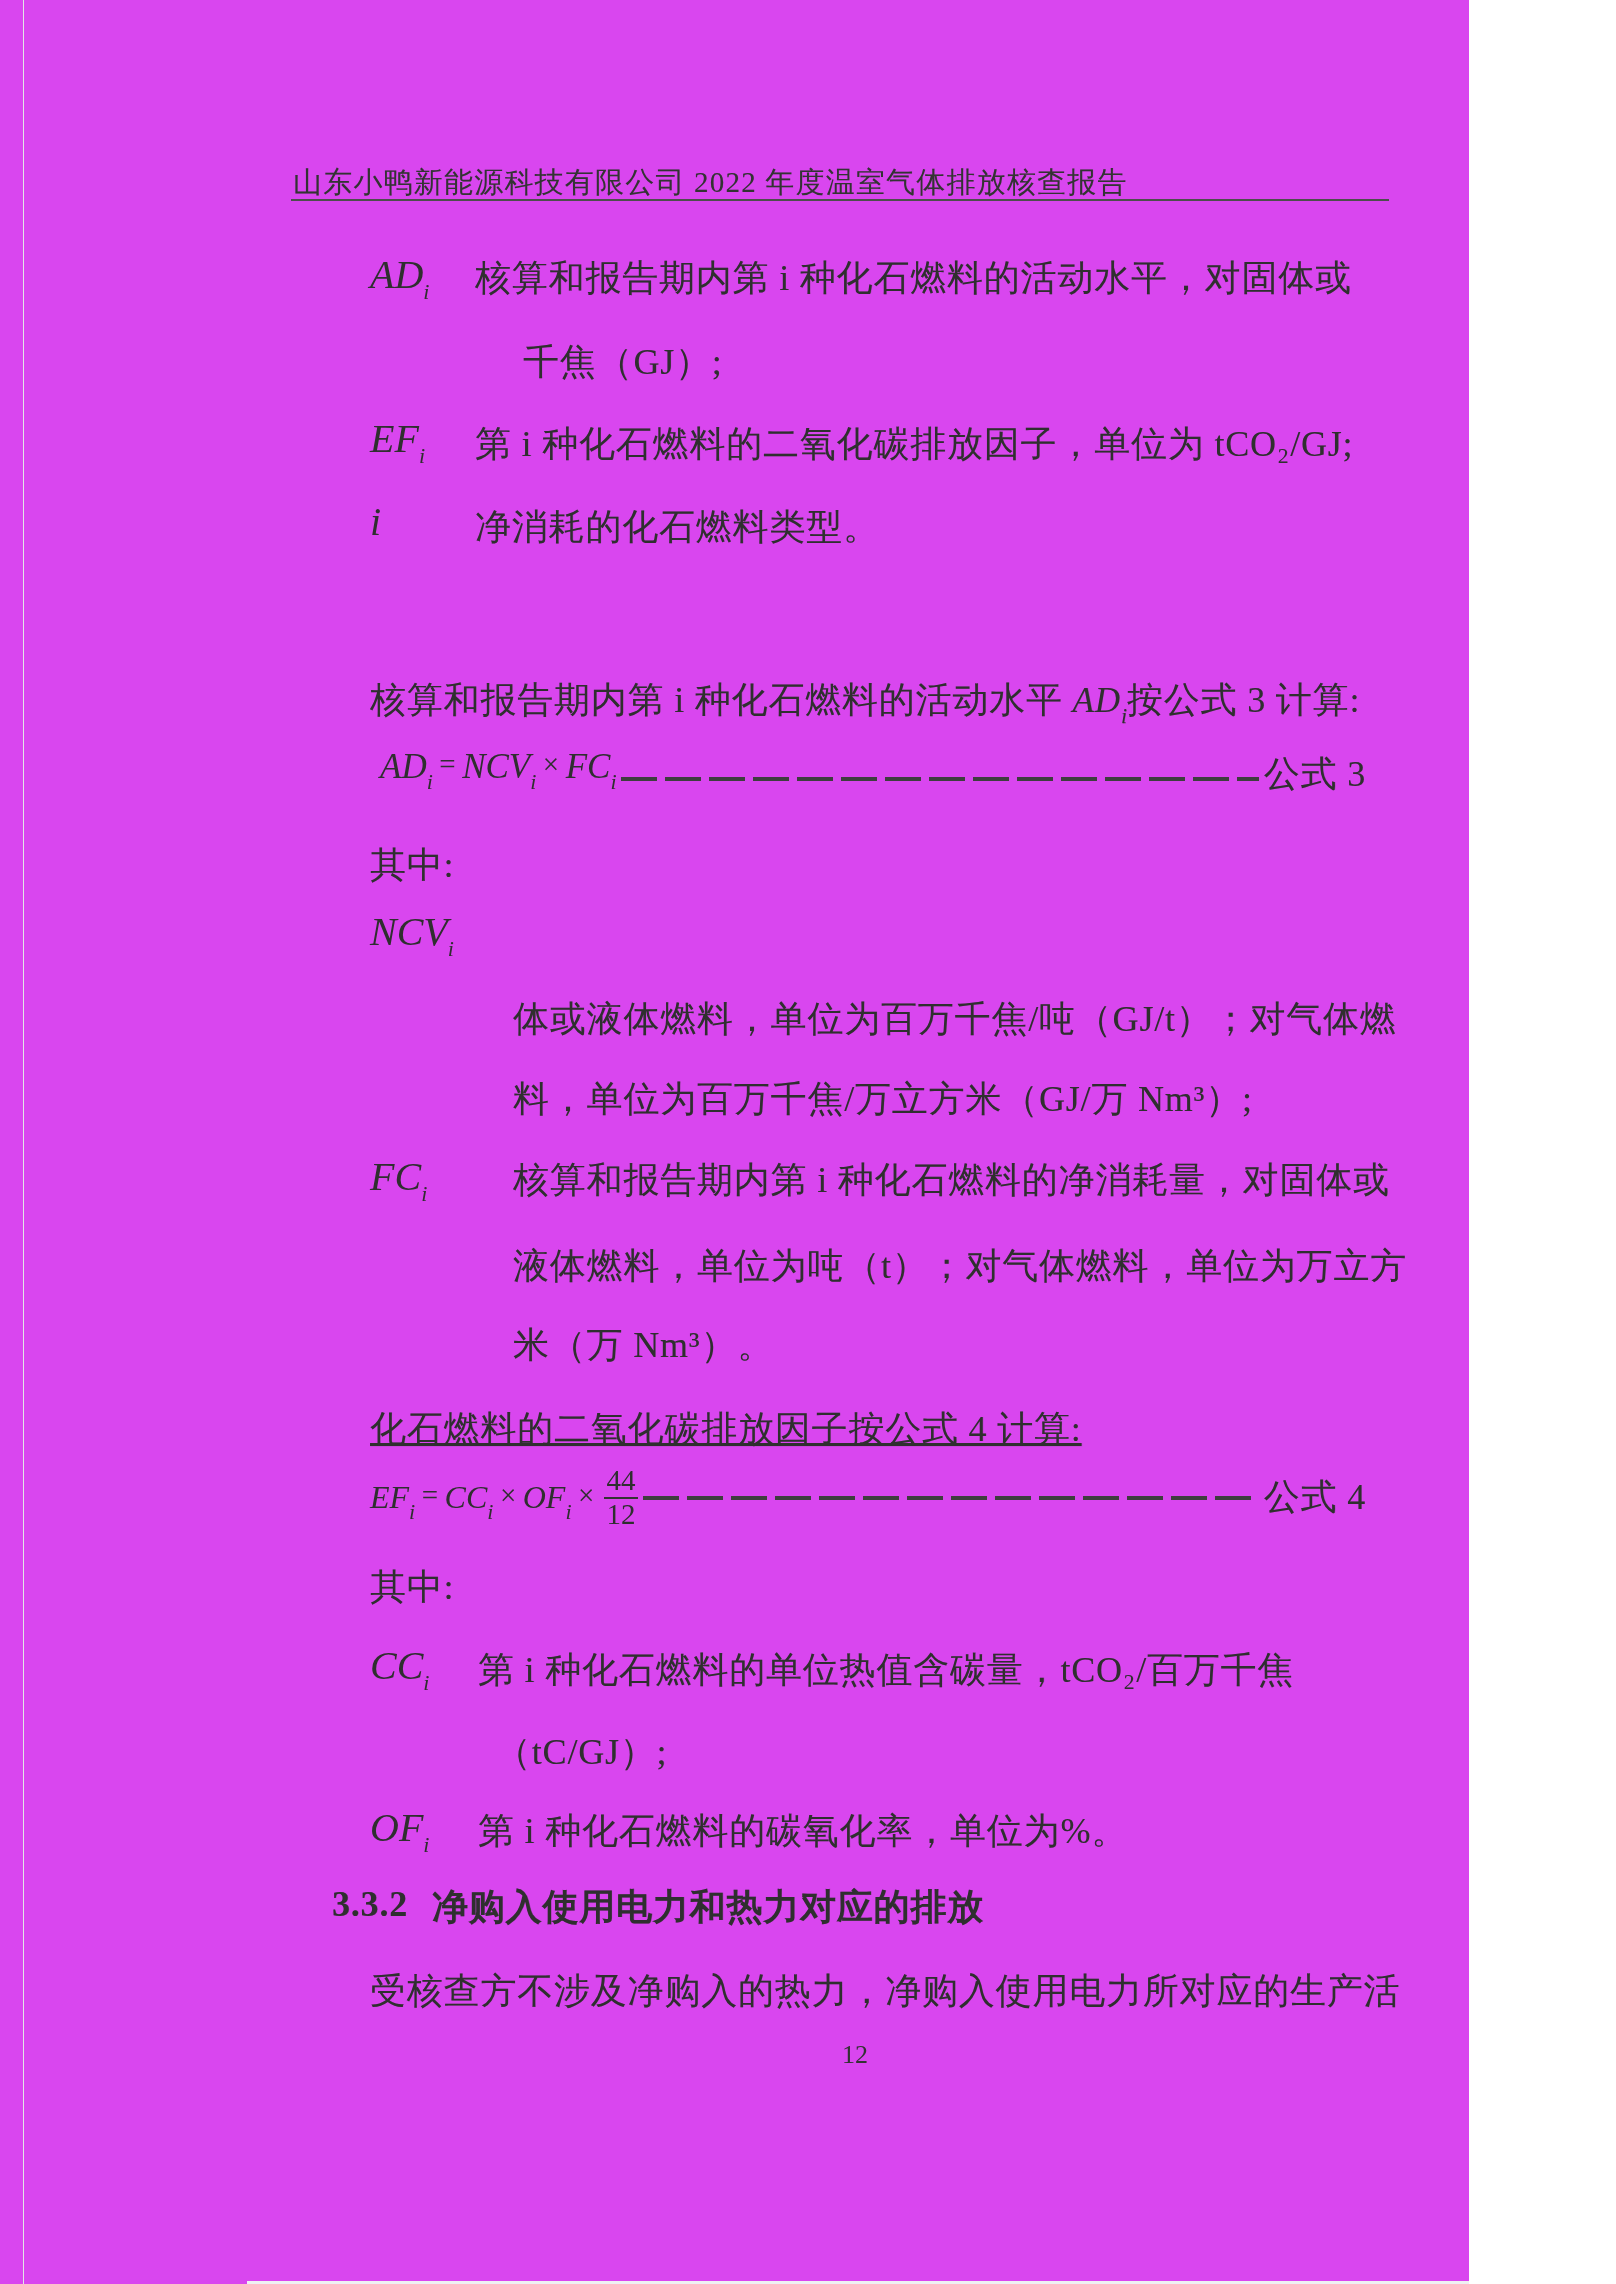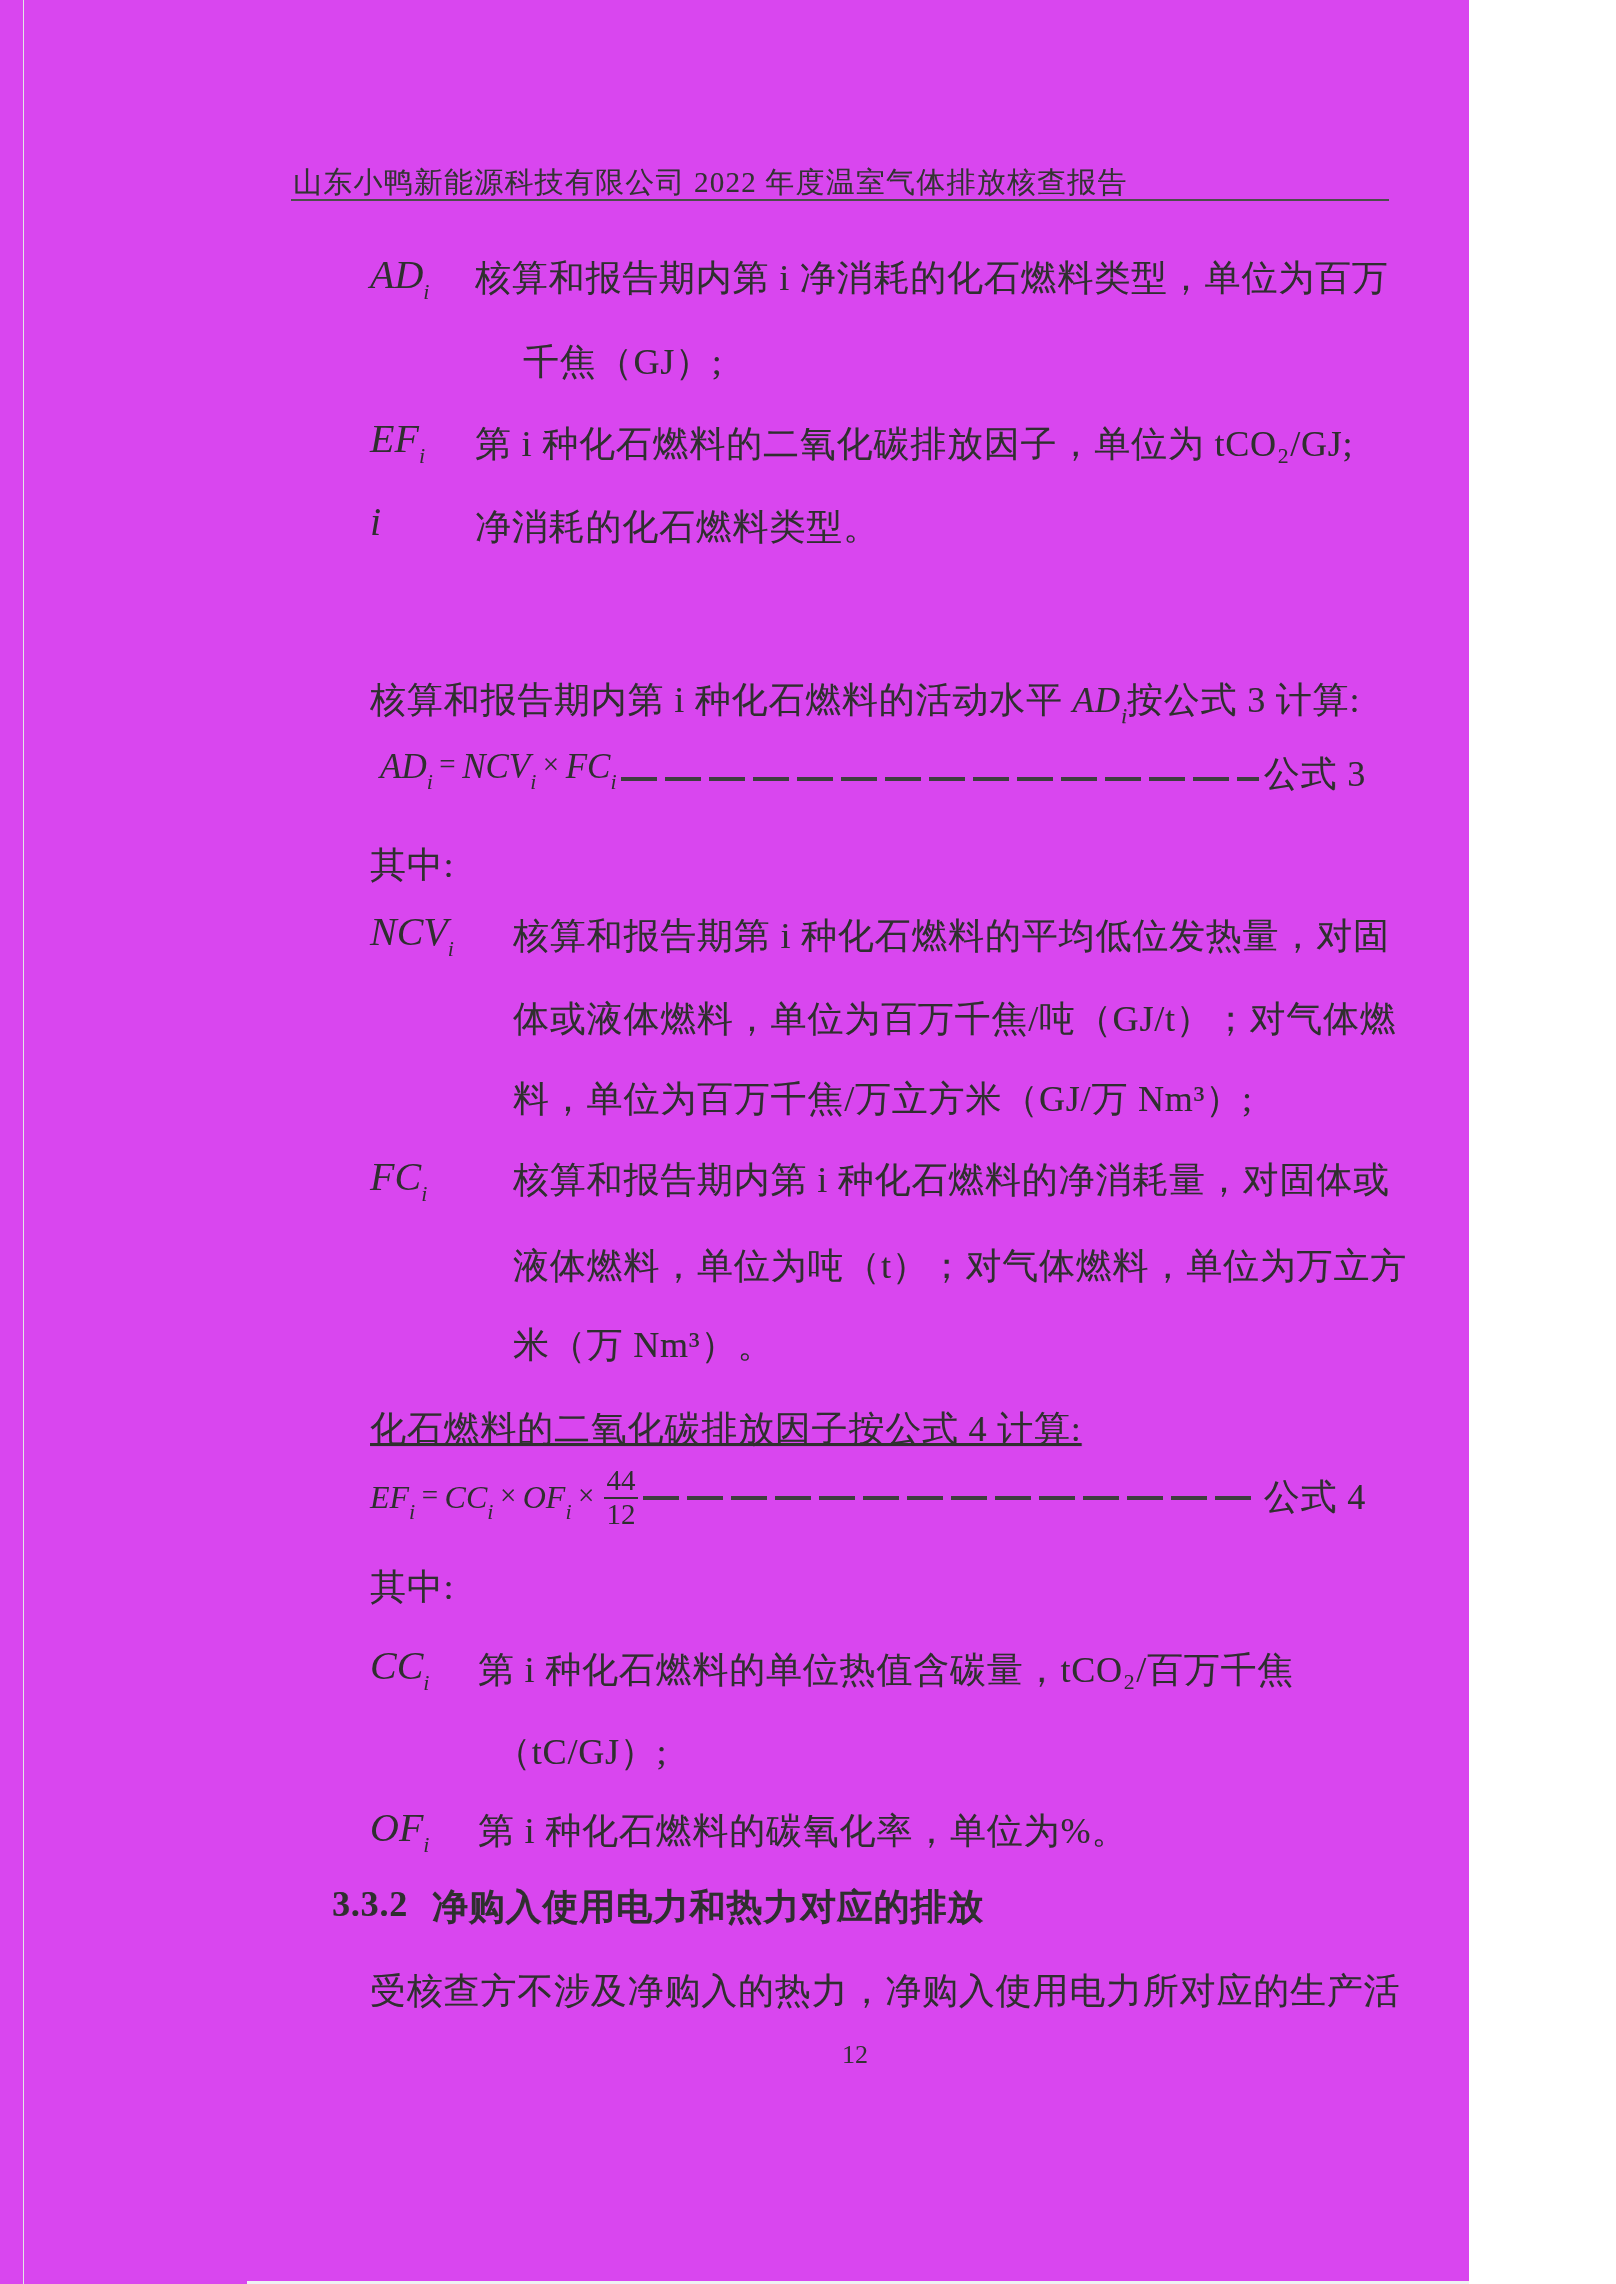--- a/index.html
+++ b/index.html
@@ -50,41 +50,40 @@
 
 <div class="page">
 
   <div class="edge-line"></div>
   <div class="bottom-strip"></div>
 
   <div class="abs hdr" style="top:163px;left:293px;">山东小鸭新能源科技有限公司 2022 年度温室气体排放核查报告</div>
   <div class="abs rule" style="top:199px;left:291px;width:1098px;"></div>
 
   <div class="abs term" style="top:251px;left:370px;"><span class="ivar">AD</span><sub>i</sub></div>
-  <div class="abs body-t" style="top:257px;left:475px;">核算和报告期内第 i 净消耗的化石燃料类型，单位为百万</div>
+  <div class="abs body-t" style="top:257px;left:475px;">核算和报告期内第 i 种化石燃料的活动水平，对固体或</div>
   <div class="abs body-t" style="top:341px;left:475px;margin-left:48px;">千焦（GJ）;</div>
 
   <div class="abs term" style="top:415px;left:370px;"><span class="ivar">EF</span><sub>i</sub></div>
   <div class="abs body-t" style="top:423px;left:475px;">第 i 种化石燃料的二氧化碳排放因子，单位为 tCO₂/GJ;</div>
 
   <div class="abs term" style="top:498px;left:370px;"><span class="ivar">i</span></div>
   <div class="abs body-t" style="top:506px;left:475px;">净消耗的化石燃料类型。</div>
 
   <div class="abs body-t" style="top:679px;left:370px;"><span>核算和报告期内第 i 种化石燃料的活动水平 </span><span class="ivar" style="font-size:35px;">AD</span><sub class="vsub">i</sub><span>按公式 3 计算:</span></div>
 
   <div class="abs frow" style="top:740px;left:380px;width:986px;height:53px;">
     <span class="feq"><span class="ivar">AD</span><sub class="vsub">i</sub><span class="op">=</span><span class="ivar">NCV</span><sub class="vsub">i</sub><span class="op">×</span><span class="ivar">FC</span><sub class="vsub">i</sub></span>
     <span class="leader baseline"></span>
     <span class="flabel low">公式 3</span>
   </div>
 
   <div class="abs body-t" style="top:844px;left:370px;">其中:</div>
 
   <div class="abs term" style="top:908px;left:370px;"><span class="ivar">NCV</span><sub>i</sub></div>
-  <div class="abs body-t" style="top:915px;left:513px;">核算和报告期第 i 种化石燃料的平均低位发热量，对固</div>
   <div class="abs body-t" style="top:998px;left:513px;">体或液体燃料，单位为百万千焦/吨（GJ/t）；对气体燃</div>
   <div class="abs body-t" style="top:1078px;left:513px;">料，单位为百万千焦/万立方米（GJ/万 Nm³）;</div>
 
   <div class="abs term" style="top:1153px;left:370px;"><span class="ivar">FC</span><sub>i</sub></div>
   <div class="abs body-t" style="top:1159px;left:513px;">核算和报告期内第 i 种化石燃料的净消耗量，对固体或</div>
   <div class="abs body-t" style="top:1245px;left:513px;">液体燃料，单位为吨（t）；对气体燃料，单位为万立方</div>
   <div class="abs body-t" style="top:1324px;left:513px;">米（万 Nm³）。</div>
 
   <div class="abs body-t" style="top:1408px;left:370px;text-decoration:underline;">化石燃料的二氧化碳排放因子按公式 4 计算:</div>
 

